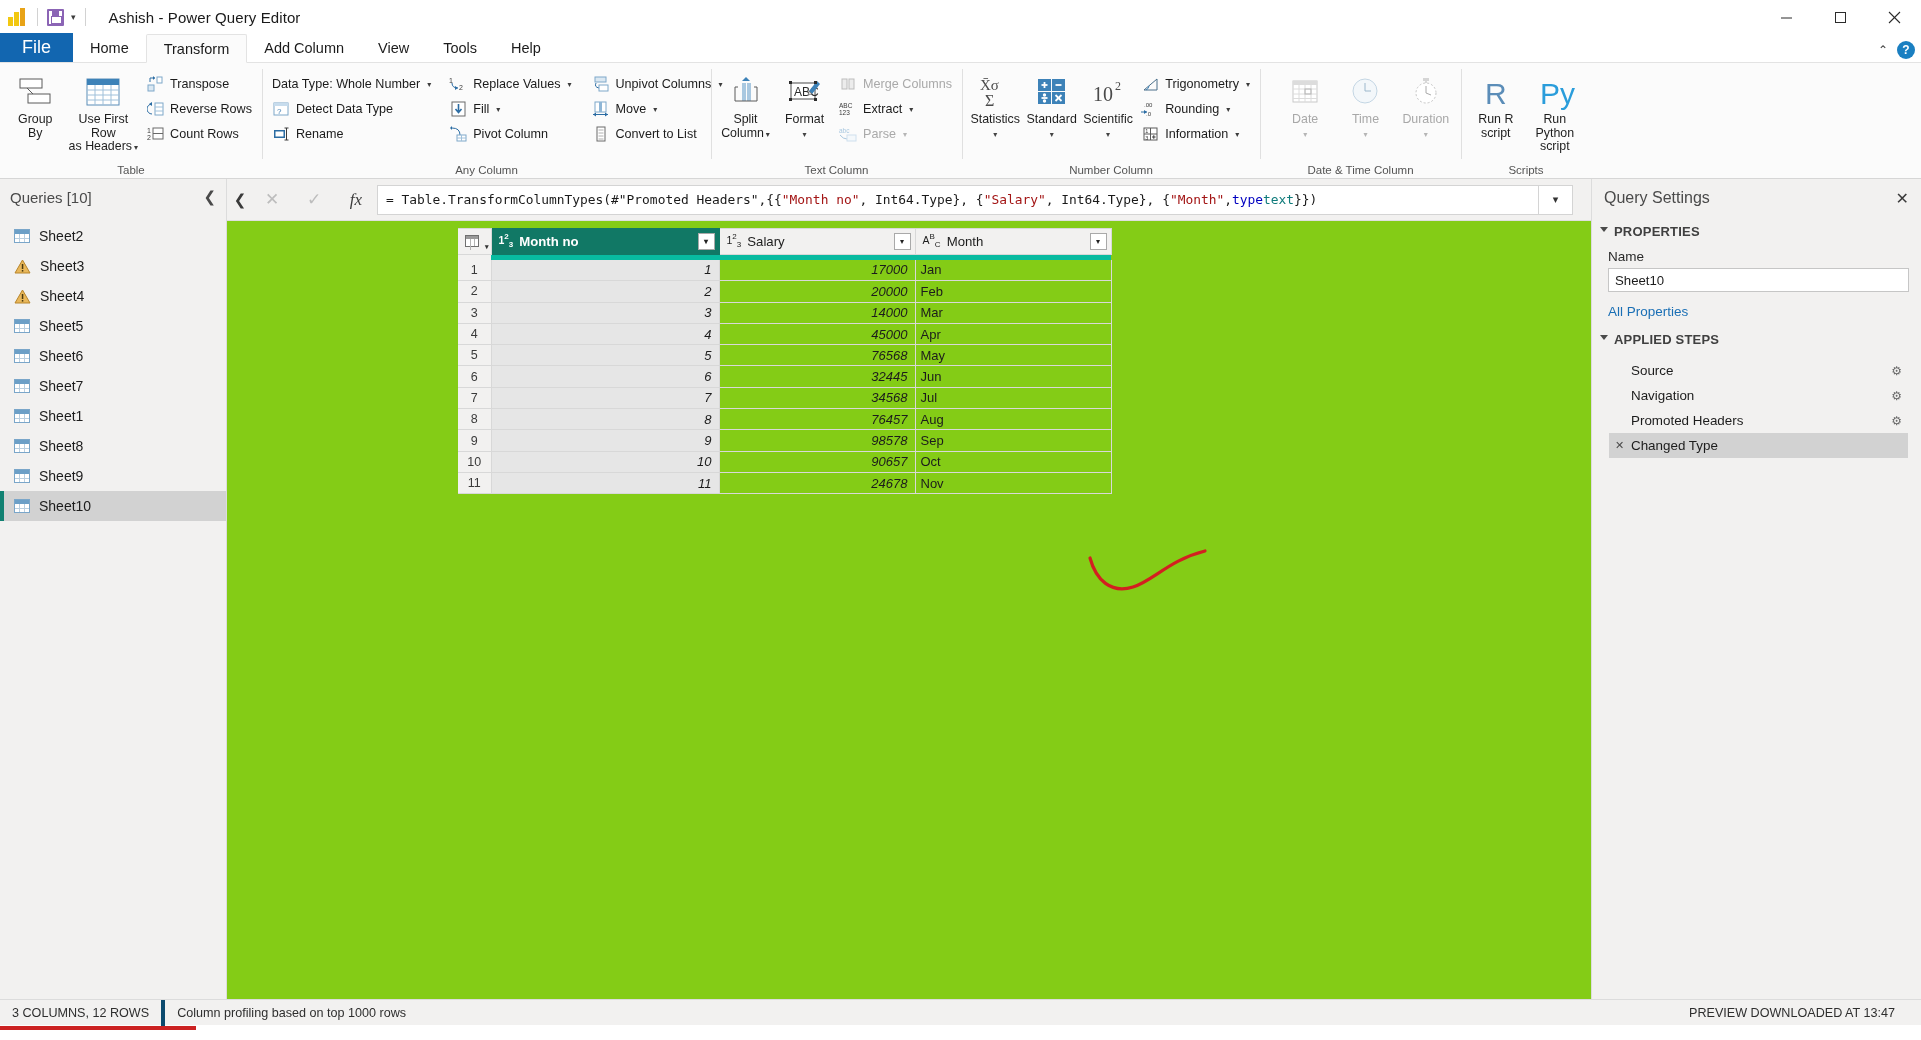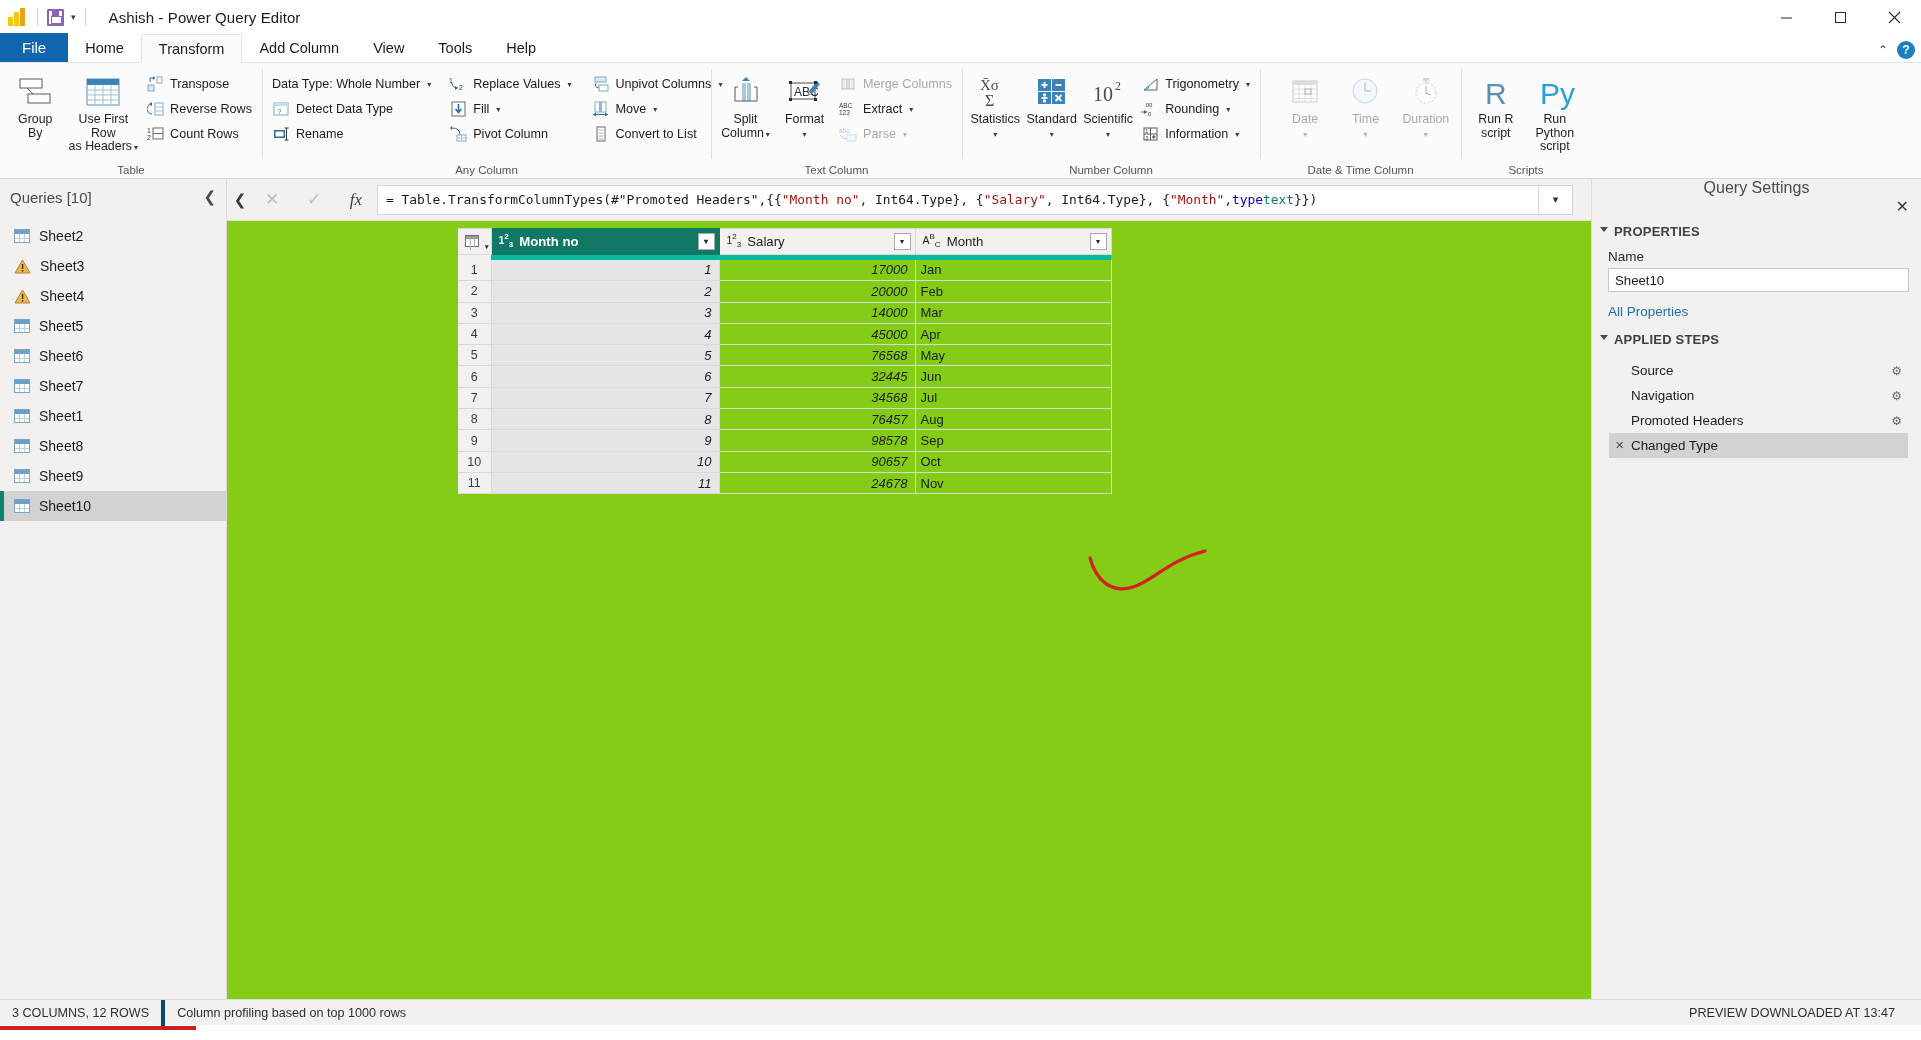--- a/index.html
+++ b/index.html
@@ -45,21 +45,21 @@
     height: 29px; display: flex; align-items: flex-end;
     background: #ffffff; position: relative;
     border-bottom: 1px solid #e3e3e3;
   }
   .tab {
     height: 29px; padding: 0 17px; display:flex; align-items:center;
     font-size: 14.5px; color: #1b1b1b; position: relative; top:0;
   }
   .tab.file {
     background: #1266b0; color:#fff; height:29px; padding:0 22px;
-    font-size:15px;
+    font-size:18px;
   }
   .tab.active {
     background:#fbfbfb; border:1px solid #e3e3e3; border-bottom:1px solid #fbfbfb;
     margin-bottom:-1px; border-radius:2px 2px 0 0;
   }
   .tab-right { position:absolute; right:6px; bottom:3px; display:flex; align-items:center; gap:9px;}
   .caret-up { color:#444; font-size:12px; }
   .help-circ {
     width:18px; height:18px; border-radius:50%; background:#1a7fc1; color:#fff;
     font-size:12px; display:flex; align-items:center; justify-content:center; font-weight:bold;
@@ -212,21 +212,21 @@
   .g-cell.selcol { background:#e6e6e6; }
 
   
   .anno { position:absolute; left:860px; top:325px; pointer-events:none; }
 
   
   .settings {
     width:330px; background:#f2f1f0; border-left:1px solid #dcdcdc;
     display:flex; flex-direction:column;
   }
-  .s-head { height:38px; display:flex; align-items:center; padding:0 12px;flex-direction:column; }
+  .s-head { height:38px; display:flex; align-items:center; padding:0 12px; }
   .s-title { font-size:16px; color:#4a4a4a; }
   .s-close { margin-left:auto; font-size:16px; color:#3a3a3a; }
   .s-sect {
     display:flex; align-items:center; gap:6px; padding:7px 10px 4px 8px;
   }
   .s-tri { width:0;height:0;border-left:5px solid #4a4a4a;border-top:4px solid transparent;border-bottom:4px solid transparent;}
   .s-tri.open { border-left:4px solid transparent;border-right:4px solid transparent;border-top:5px solid #4a4a4a; border-left-width:4px;}
   .s-sect-lbl { font-size:13px; color:#404040; font-weight:bold; letter-spacing:.2px; }
   .s-fieldlbl { font-size:13.5px; color:#2a2a2a; padding:6px 0 4px 16px; }
   .s-input {

